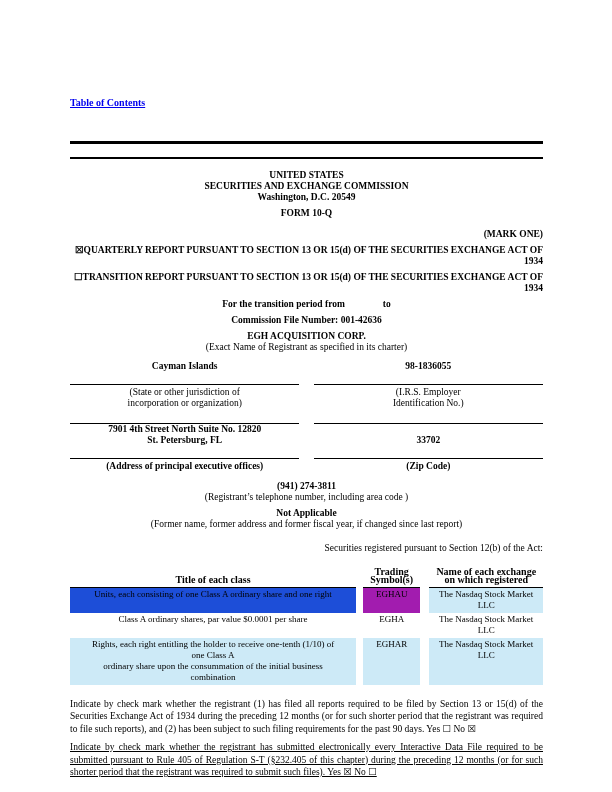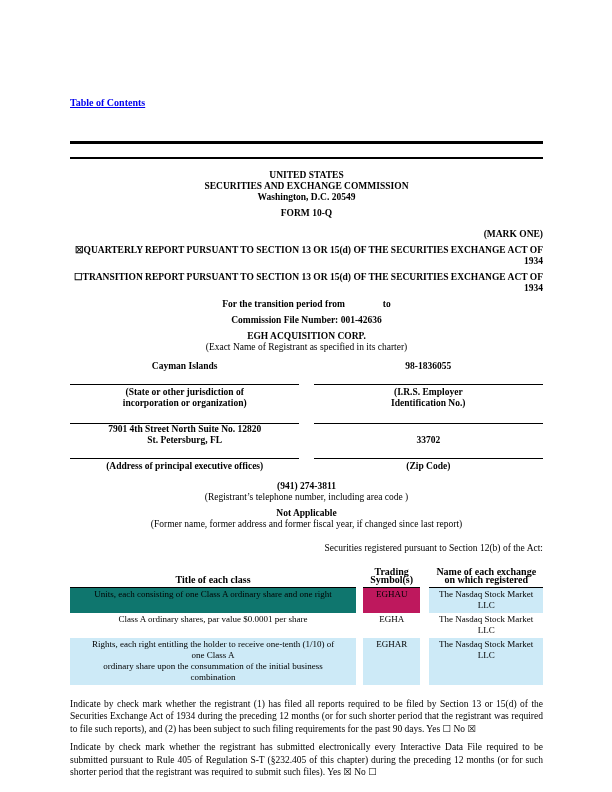--- a/index.html
+++ b/index.html
@@ -31,21 +31,21 @@
   .form-line { margin-top: 5px; }
   .mark-one { margin-top: 10px; font-size: 9.5px; line-height: 11px; }
   .mark-line { margin-top: 5px; text-align: right; font-weight: bold; }
   .mark-center { margin-top: 5px; text-align: center; font-weight: bold; white-space: pre-wrap; }
   .reg-name-caption { font-weight: normal; margin-top: 0; }
 
   table { border-collapse: collapse; width: 100%; }
   .reg-table { margin-top: 8px; font-size: 9.5px; line-height: 11px; }
   .reg-table td { vertical-align: bottom; text-align: center; }
   .reg-table .val { font-weight: bold; border-bottom: 1.5px solid #000; padding-bottom: 12px; }
-  .reg-table .cap { font-weight: bold; padding-top: 2px; white-space: pre-line; }
+  .reg-table .cap { font-weight: normal; padding-top: 2px; white-space: pre-line; }
   .reg-table .cap-b { font-weight: bold; padding-top: 2px; }
   .reg-table .spacer td { height: 14px; }
   .reg-table .topline { border-bottom: 1.5px solid #000; height: 16px; }
   .reg-table .gap { width: 14px; }
 
   .phone-block { margin-top: 9px; font-size: 9.5px; line-height: 11px; text-align: center; }
   .sec12 { margin-top: 13px; font-size: 9.5px; text-align: right; }
 
   .sec-table { margin-top: 15px; }
   .sec-table th {
@@ -55,21 +55,21 @@
     white-space: pre-line;
   }
   .sec-table th.gap, .sec-table td.gap { border-bottom: none; width: 8px; padding: 0; }
   .sec-table td {
     font-size: 9px; line-height: 11px; text-align: center; vertical-align: top;
     padding: 1px 2px 2px 2px; white-space: pre-line;
   }
   .sec-table td.gap { background: #fff !important; }
 
   .indic { margin-top: 13px; font-size: 9.5px; line-height: 12.5px; text-align: justify; }
-  .indic + .indic { margin-top: 6px; }
+  .indic + .indic { margin-top: 6px; text-decoration: underline; }
 </style>
 </head>
 <body>
 
 <div class="page">
 
   <a class="toc-link">Table of Contents</a>
 
   <div class="rule-thick"></div>
   <div class="rule-thin"></div>
@@ -150,23 +150,23 @@
         <tr>
       <th>Title of each class</th>
       <th class="gap"></th>
       <th>Trading
 Symbol(s)</th>
       <th class="gap"></th>
       <th>Name of each exchange
 on which registered</th>
     </tr>
     <tr>
-      <td style="background: #0f766e;">Units, each consisting of one Class A ordinary share and one right</td>
+      <td style="background: #1d4ed8;">Units, each consisting of one Class A ordinary share and one right</td>
       <td class="gap"></td>
-      <td style="background: #be185d;">EGHAU</td>
+      <td style="background: #a21caf;">EGHAU</td>
       <td class="gap"></td>
       <td style="background: rgb(205, 234, 247);">The Nasdaq Stock Market
 LLC</td>
     </tr>
     <tr>
       <td>Class A ordinary shares, par value $0.0001 per share</td>
       <td class="gap"></td>
       <td>EGHA</td>
       <td class="gap"></td>
       <td>The Nasdaq Stock Market

